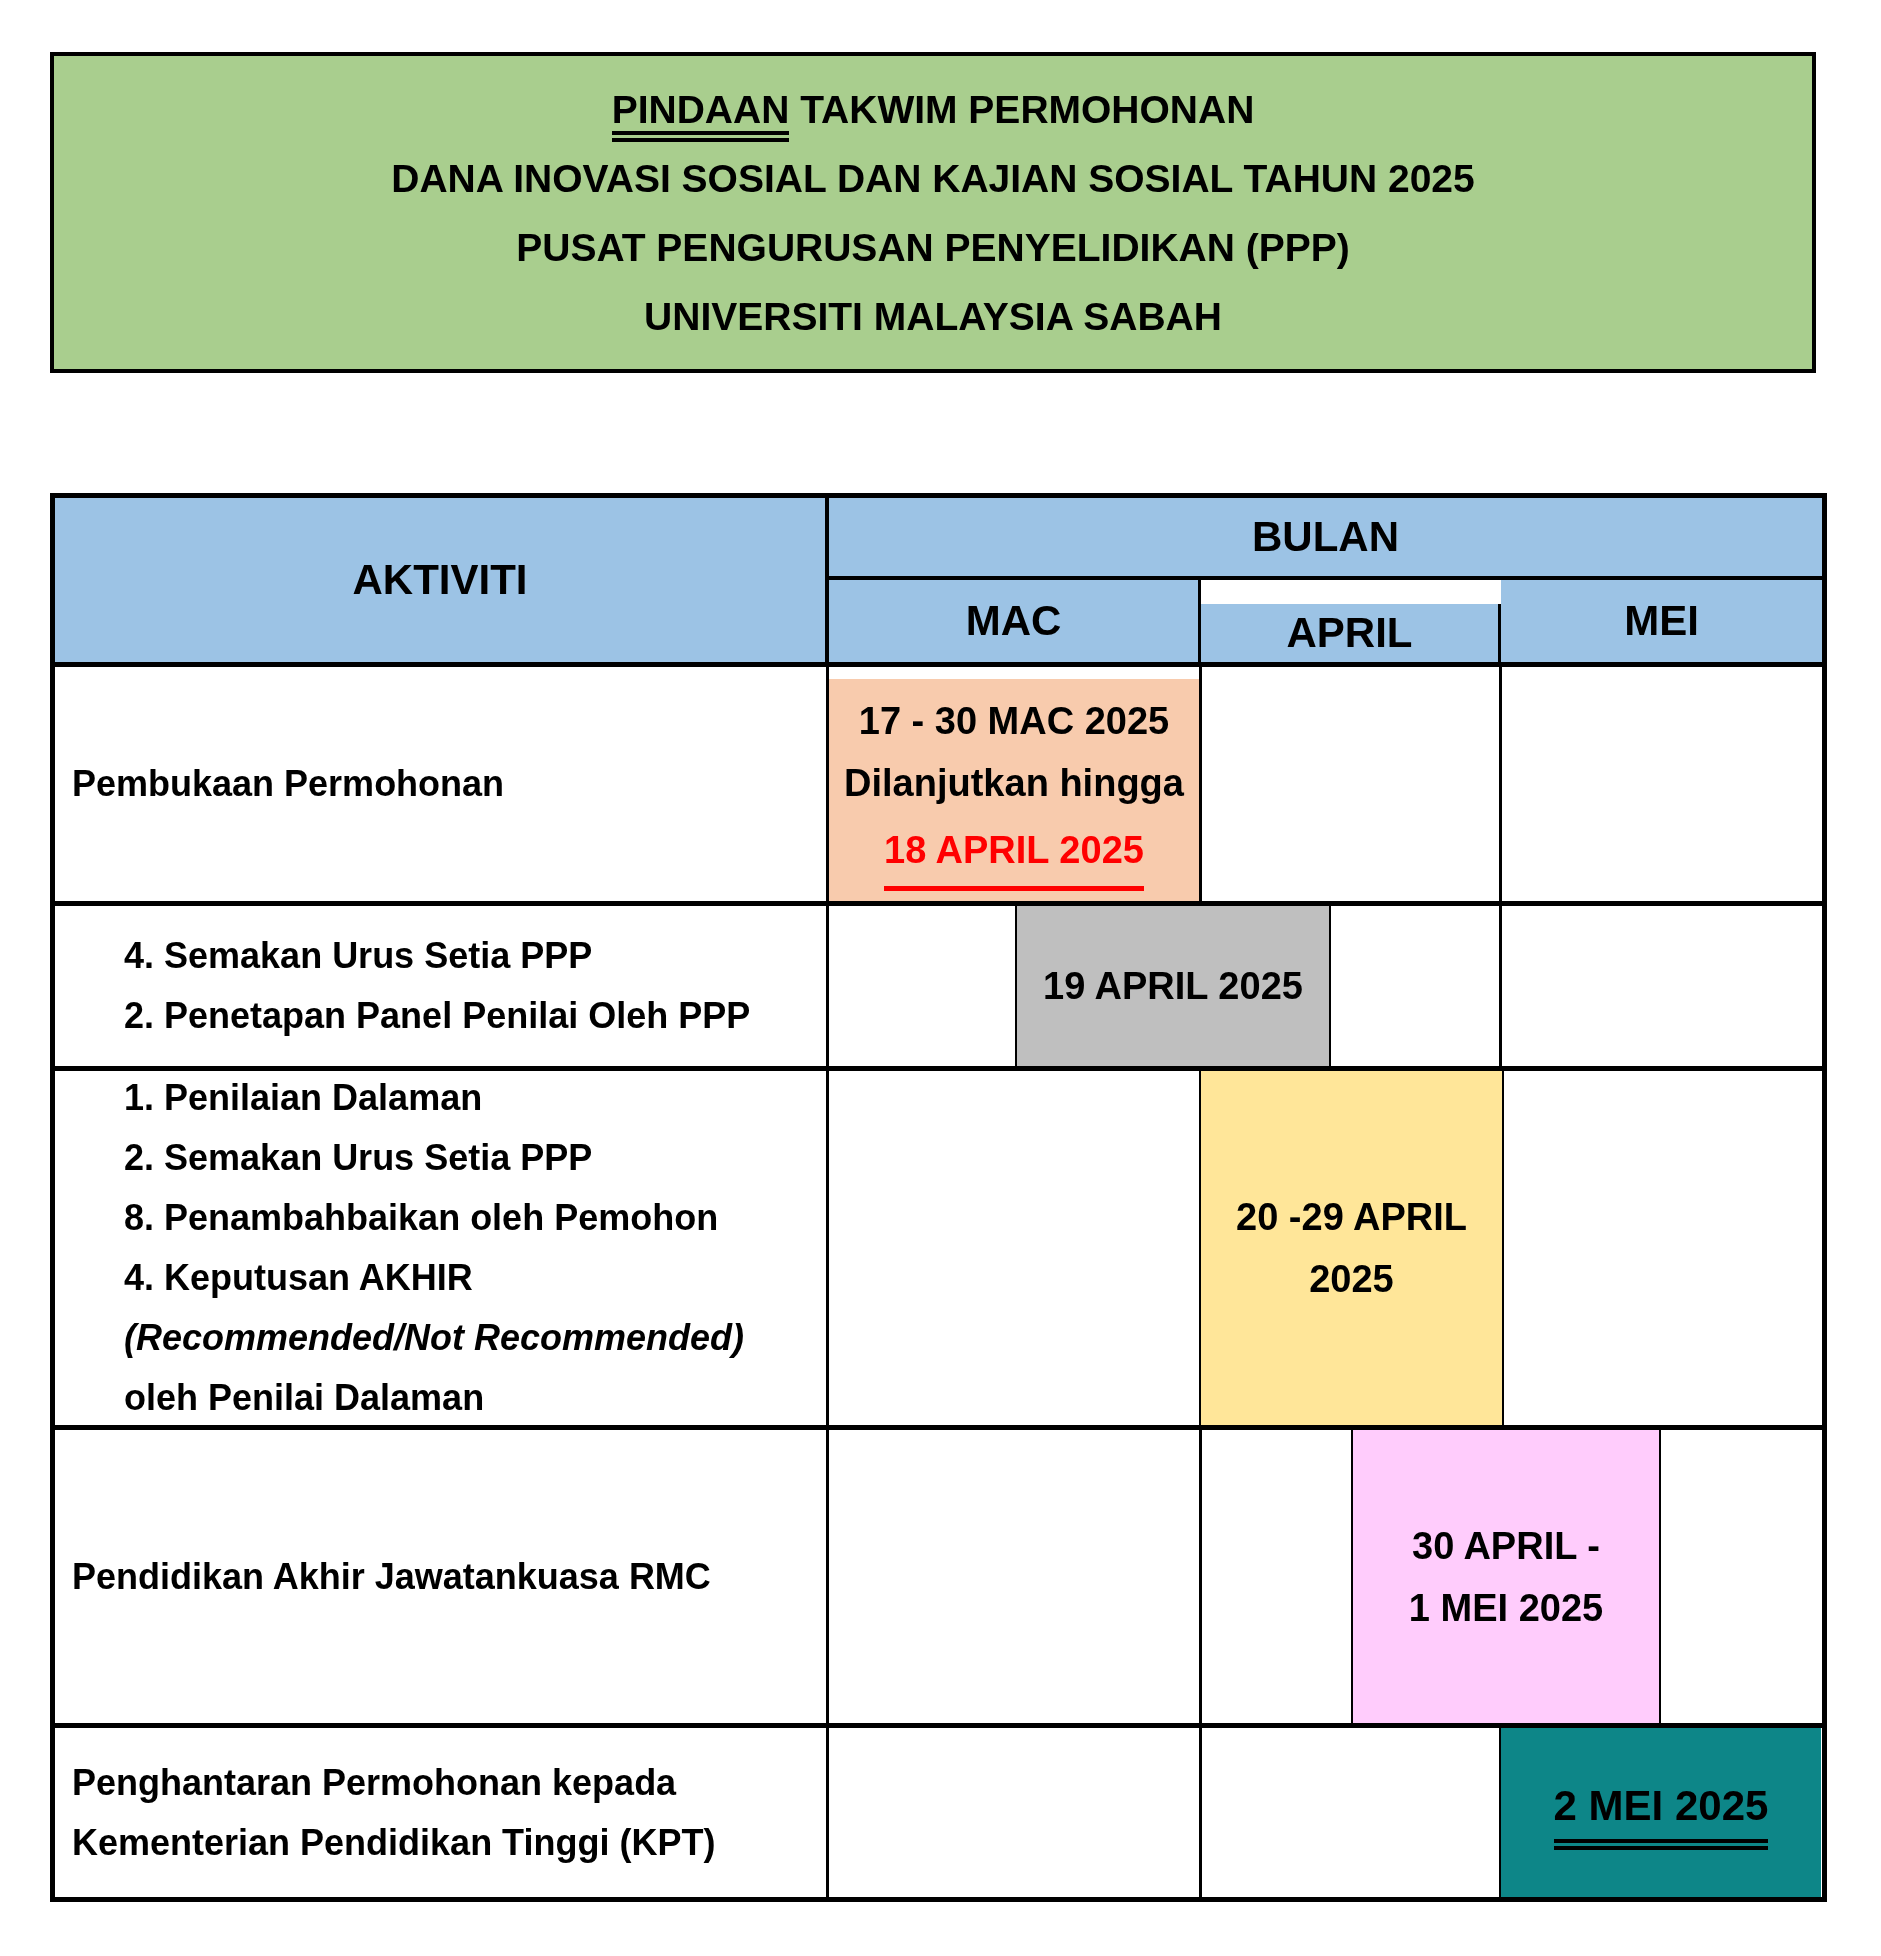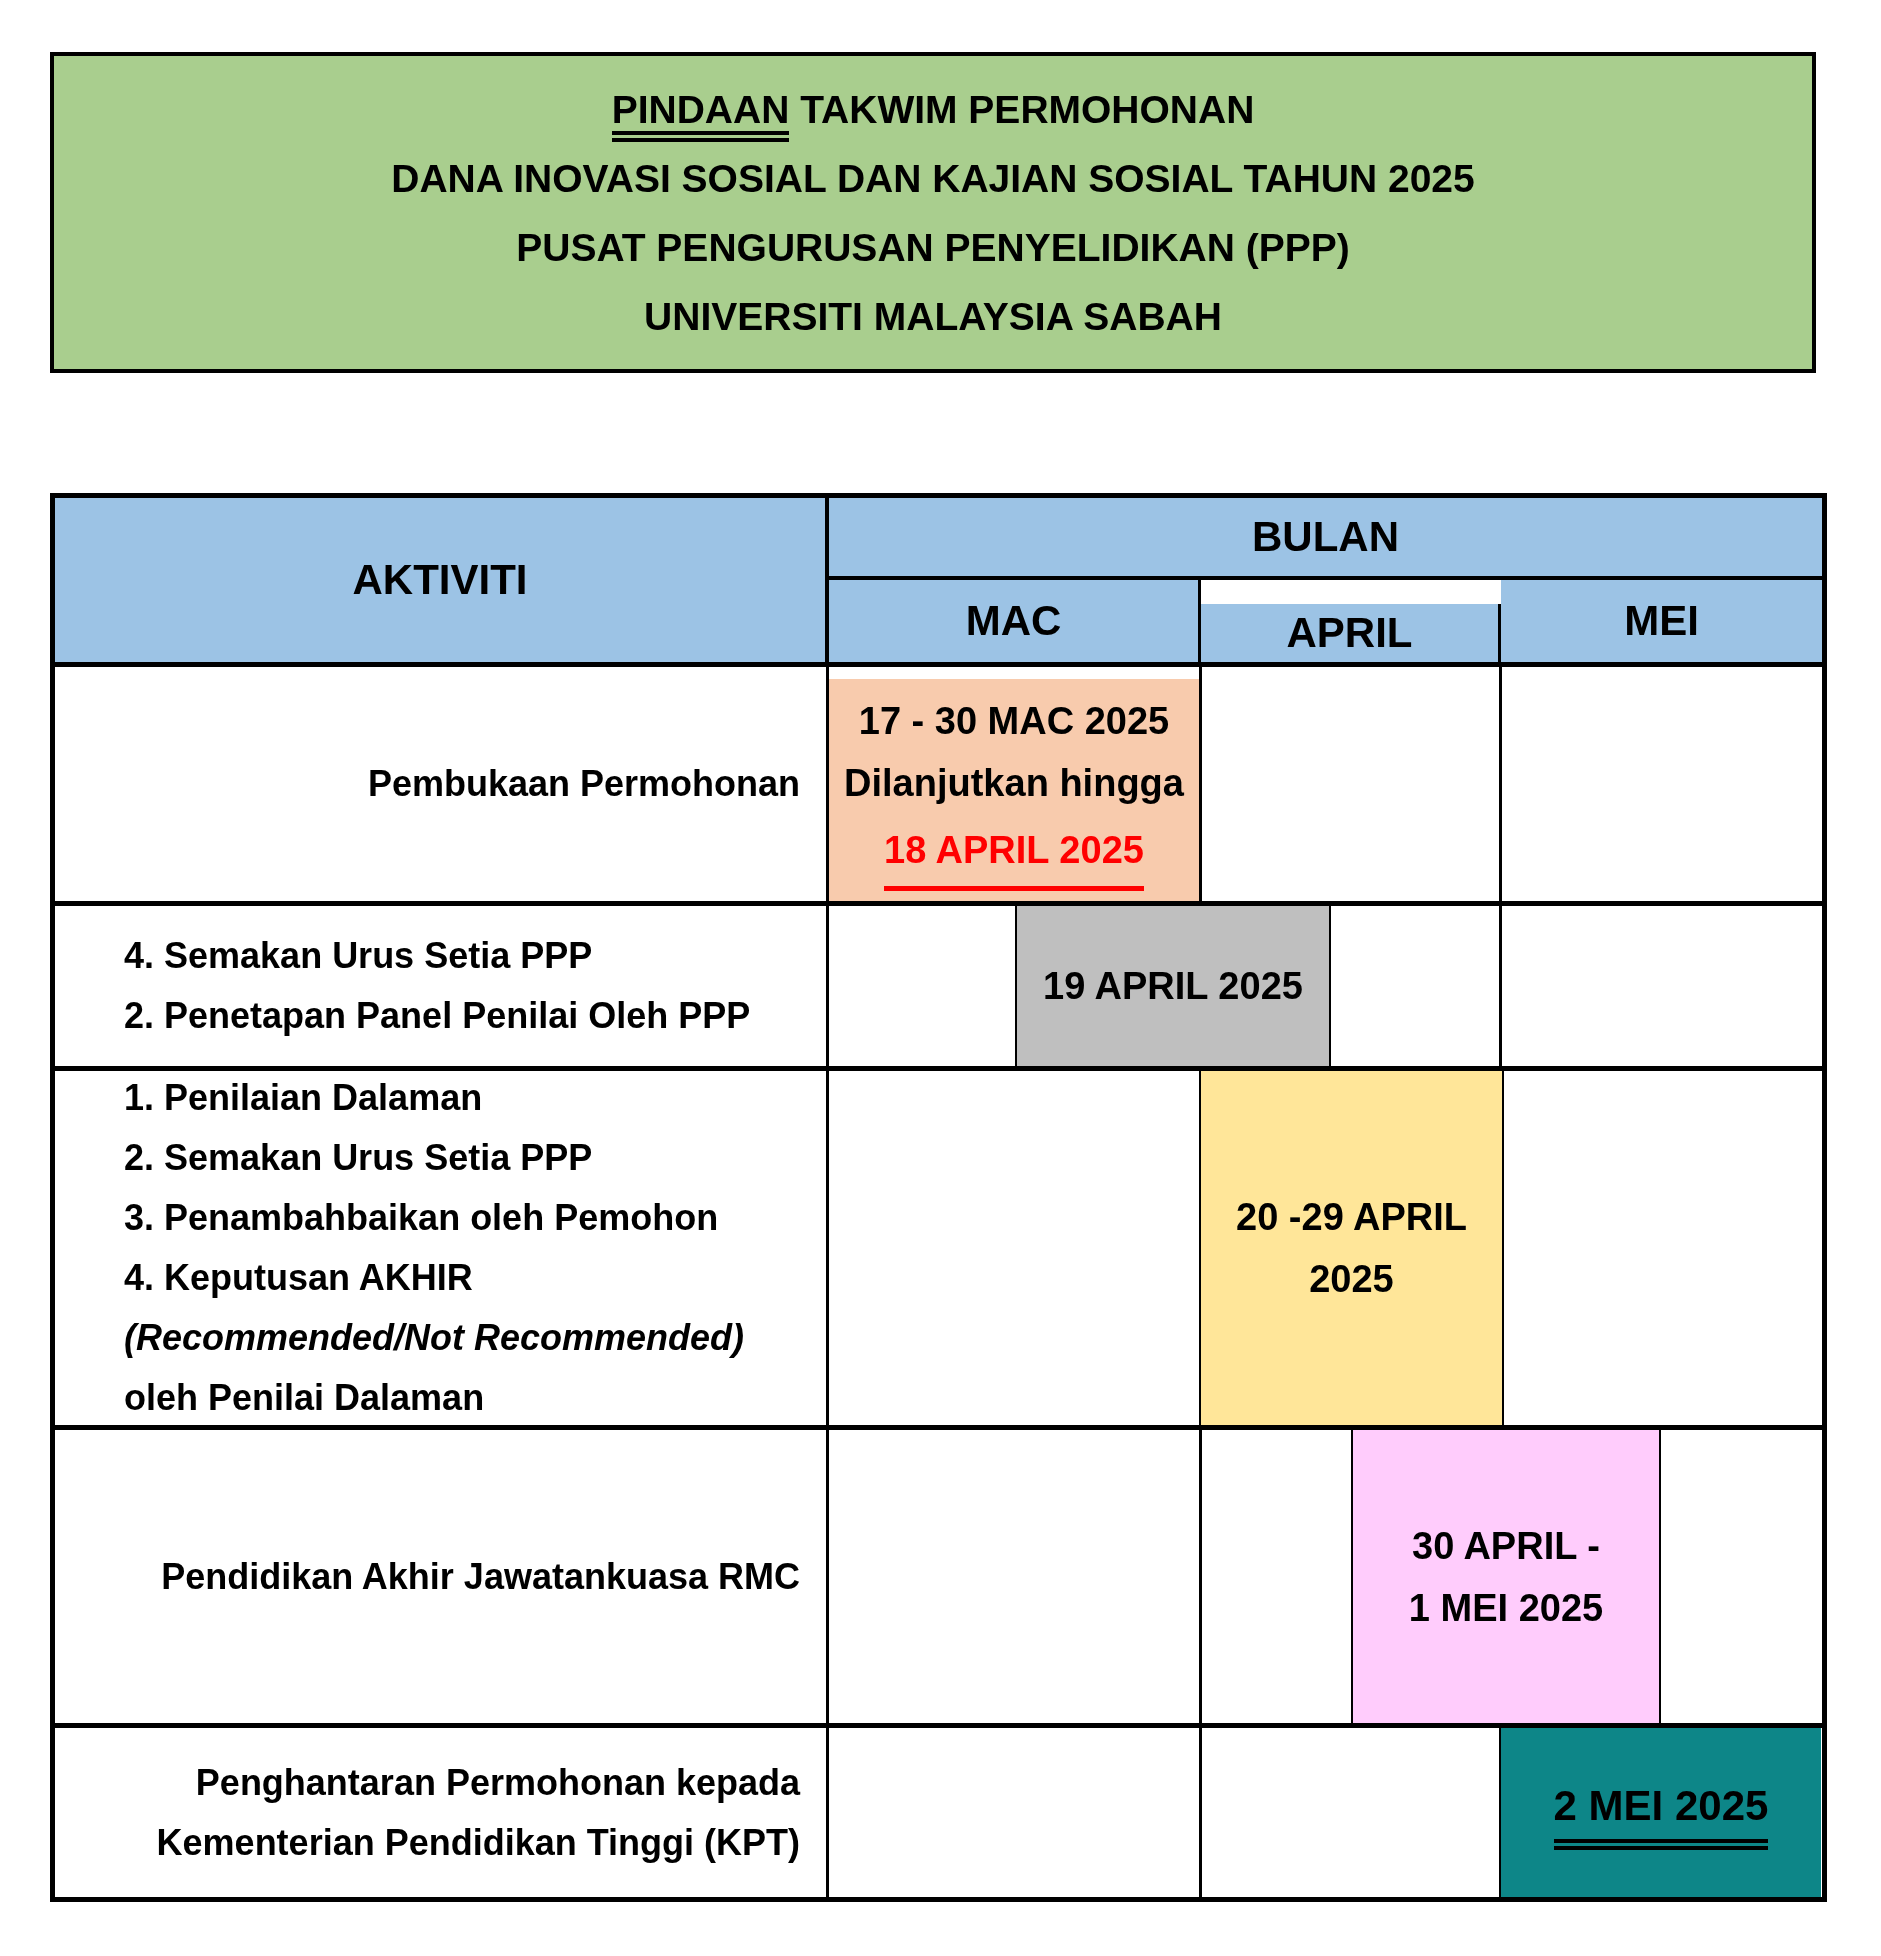--- a/index.html
+++ b/index.html
@@ -43,21 +43,21 @@
   .cell-bulan    { grid-column:2 / 5; grid-row:1; border-bottom:4.2px solid #000; }
   .cell-mac      { grid-column:2; grid-row:2; border-right:3.4px solid #000; border-bottom:5px solid #000; }
   .cell-april    { grid-column:3; grid-row:2; border-right:3.4px solid #000; border-bottom:5px solid #000; }
   .cell-mei      { grid-column:4; grid-row:2; border-bottom:5px solid #000; }
 
   .activity {
     grid-column:1; border-right:3.4px solid #000; border-bottom:5px solid #000;
     display:flex; flex-direction:column; justify-content:center;
     font-size:36px; line-height:60px;
   }
-  .activity.center { align-items:flex-end; text-align:center; padding:0 26px; }
+  .activity.center { align-items:flex-start; text-align:center; padding:0 17px; }
   .activity.left   { align-items:flex-start; text-align:left; padding-left:69px; padding-right:17px; }
   .activity .italic { font-style:italic; }
 
   .timeline {
     grid-column:2 / 5; border-bottom:5px solid #000;
     position:relative; overflow:hidden;
   }
   .last-row { border-bottom:none !important; }
 
   .col-divider {
@@ -133,21 +133,21 @@
     <div class="col-divider div-1"></div>
     <div class="col-divider div-2"></div>
     <div class="bar bar-r2" style="background-color: rgb(191, 191, 191);">
       <div>19 APRIL 2025</div>
     </div>
   </div>
 
   <div class="cell activity left" style="grid-row:5">
     <div>1. Penilaian Dalaman</div>
     <div>2. Semakan Urus Setia PPP</div>
-    <div>3. Penambahbaikan oleh Pemohon</div>
+    <div>8. Penambahbaikan oleh Pemohon</div>
     <div>4. Keputusan AKHIR</div>
     <div class="italic">(Recommended/Not Recommended)</div>
     <div>oleh Penilai Dalaman</div>
   </div>
   <div class="cell timeline" style="grid-row:5">
     <div class="col-divider div-1"></div>
     <div class="col-divider div-2"></div>
     <div class="bar bar-r3" style="background-color: rgb(255, 230, 153);">
       <div>20 -29 APRIL</div>
       <div>2025</div>

